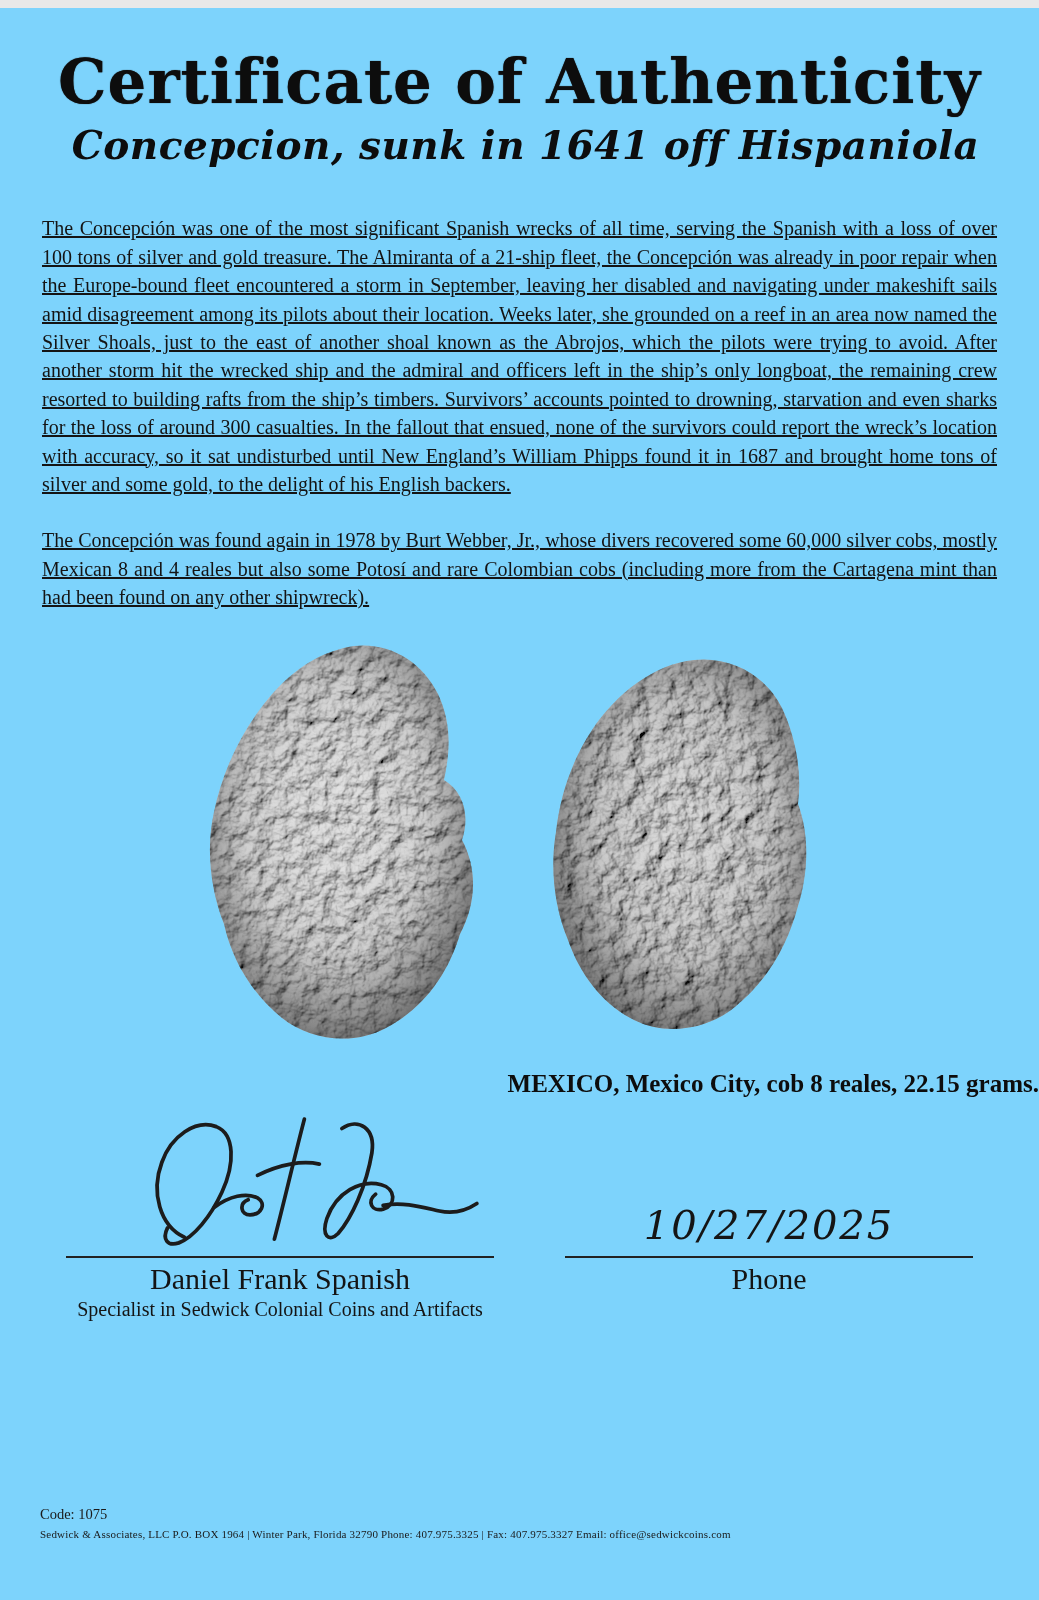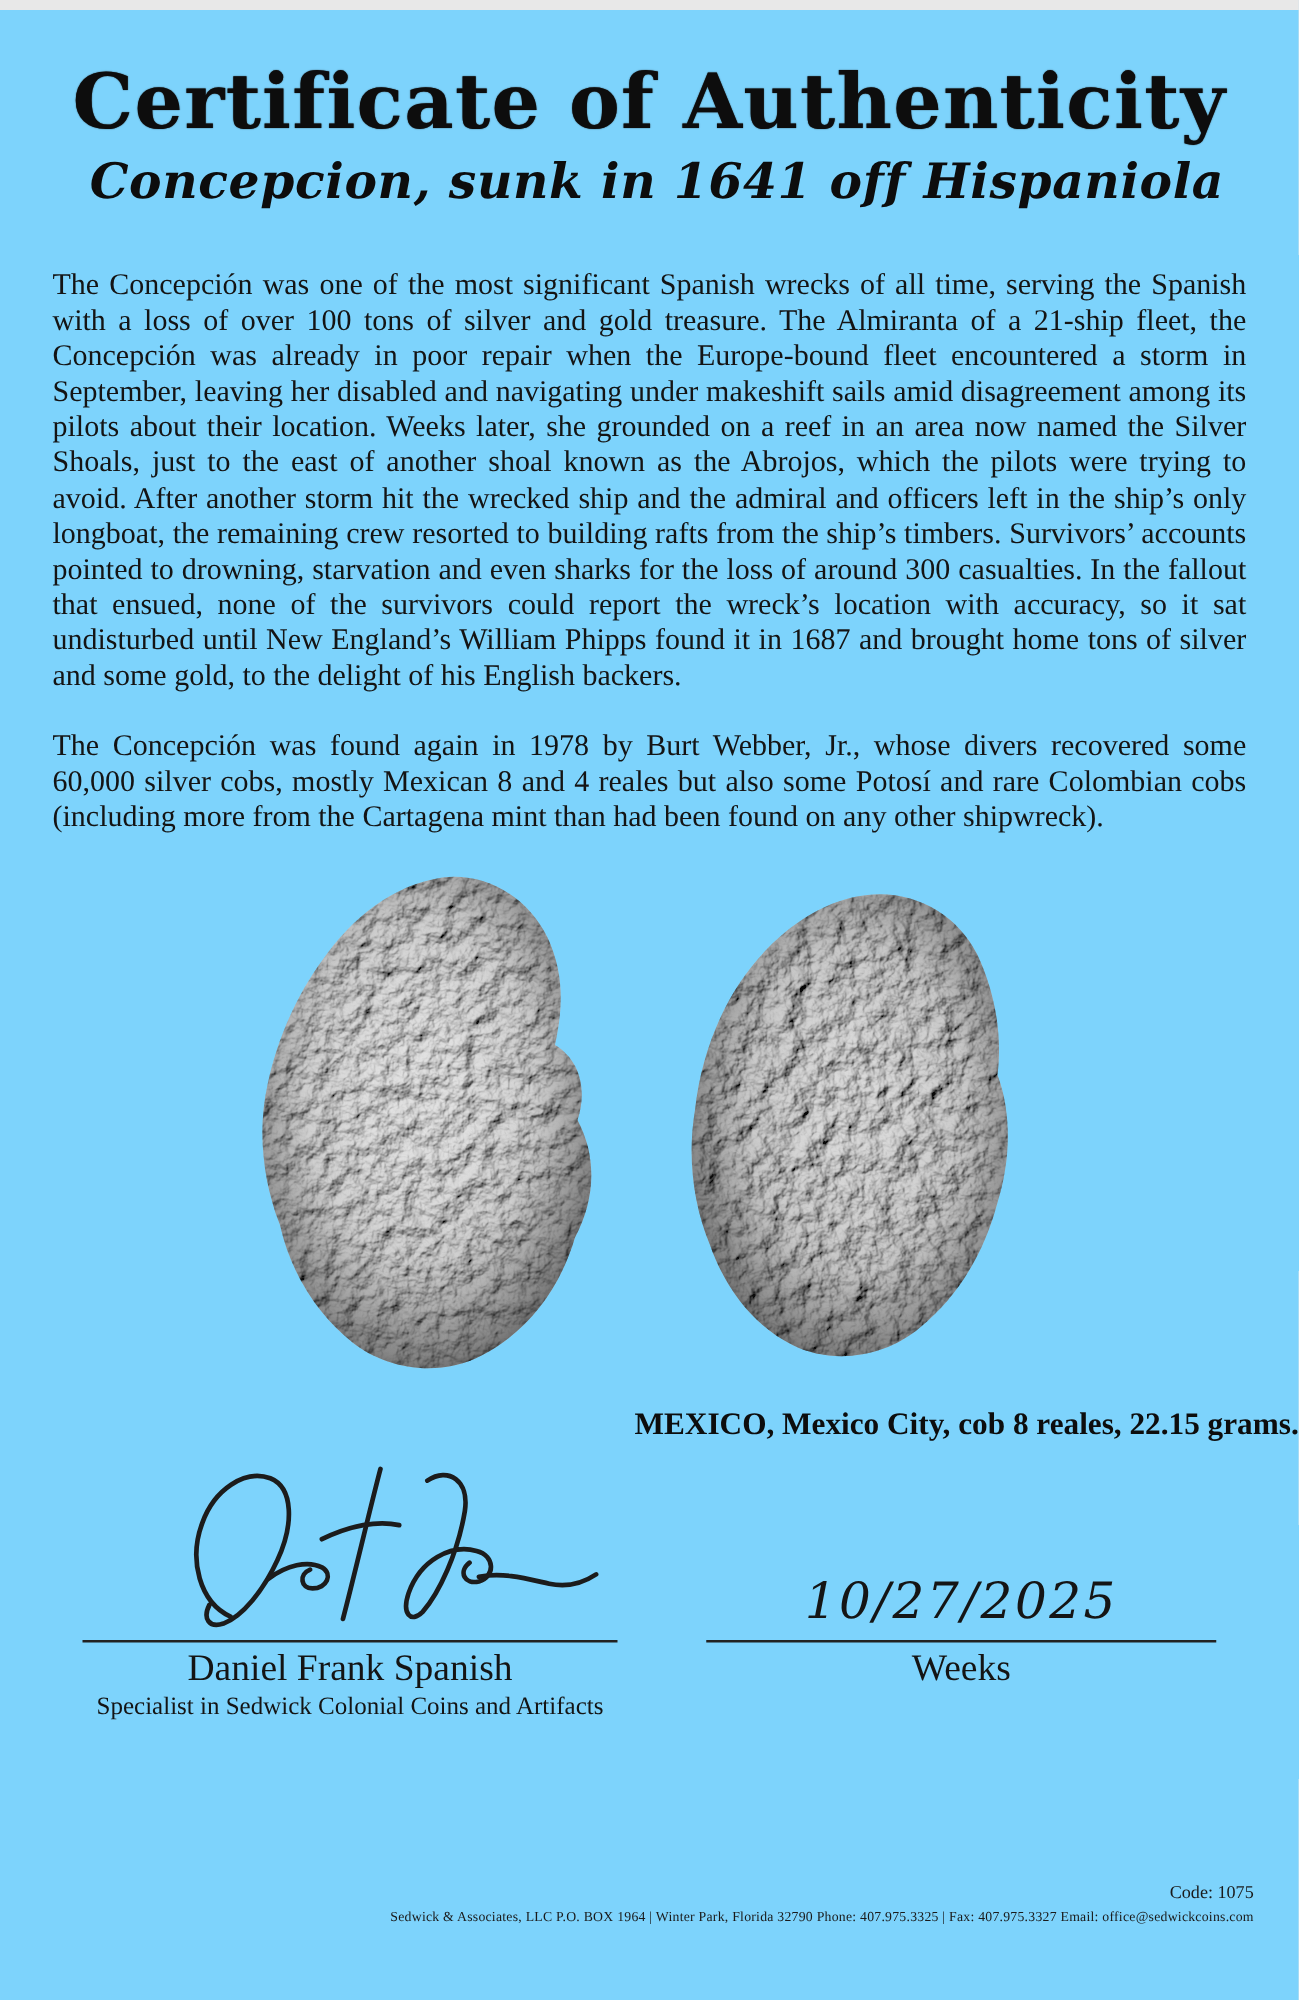--- a/index.html
+++ b/index.html
@@ -29,24 +29,25 @@
     font-style: italic;
     font-size: 39px;
     margin-top: 6px;
     letter-spacing: 0.5px;
     color: #0d0d0d;
     padding-left: 12px;
   }
   .content { margin: 46px 42px 0 42px; }
   .content p {
     margin: 0 0 28px 0;
-    font-size: 24px;
+    font-size: 20px;
     line-height: 28.4px;
     text-align: justify;
     color: #141414;
+    text-decoration: underline;
   }
   .coins-row {
     display: flex;
     justify-content: center;
     align-items: flex-start;
     gap: 26px;
     margin-top: 6px;
   }
   .coin-right-wrap { margin-top: 12px; }
   .caption {
@@ -74,21 +75,21 @@
     font-family: "DejaVu Serif", serif;
     font-size: 40px;
     letter-spacing: 2px;
     color: #151515;
     font-style: italic;
   }
   .sig-line { border-top: 2px solid #222; margin: 0 6px; }
   .sig-name { font-size: 30px; margin-top: 4px; color: #141414; }
   .sig-title { font-size: 20px; margin-top: 2px; color: #141414; }
   .date-label { font-size: 30px; margin-top: 4px; color: #141414; }
-  .footer { position: absolute; left: 40px; right: 36px; top: 1498px; text-align: right; }
+  .footer { position: absolute; left: 40px; right: 36px; top: 1498px; }
   .footer-code { font-size: 14.5px; color: #1a1a1a; }
   .footer-contact { font-size: 11px; margin-top: 5px; color: #1a1a1a; letter-spacing: 0.2px; }
 </style>
 </head>
 <body>
 
 <div class="page">
 
   <div class="header">
     <div class="title">Certificate of Authenticity</div>
@@ -177,21 +178,21 @@
           </g>
         </svg>
       </div>
       <div class="sig-line"></div>
       <div class="sig-name">Daniel Frank Spanish</div>
       <div class="sig-title">Specialist in Sedwick Colonial Coins and Artifacts</div>
     </div>
     <div class="date-col">
       <div class="date-box">10/27/2025</div>
       <div class="sig-line"></div>
-      <div class="date-label">Weeks</div>
+      <div class="date-label">Phone</div>
     </div>
   </div>
 
   <div class="footer">
     <div class="footer-code">Code: 1075</div>
     <div class="footer-contact">Sedwick &amp; Associates, LLC P.O. BOX 1964 | Winter Park, Florida 32790 Phone: 407.975.3325 | Fax: 407.975.3327 Email: office@sedwickcoins.com</div>
   </div>
 
 </div>
 

